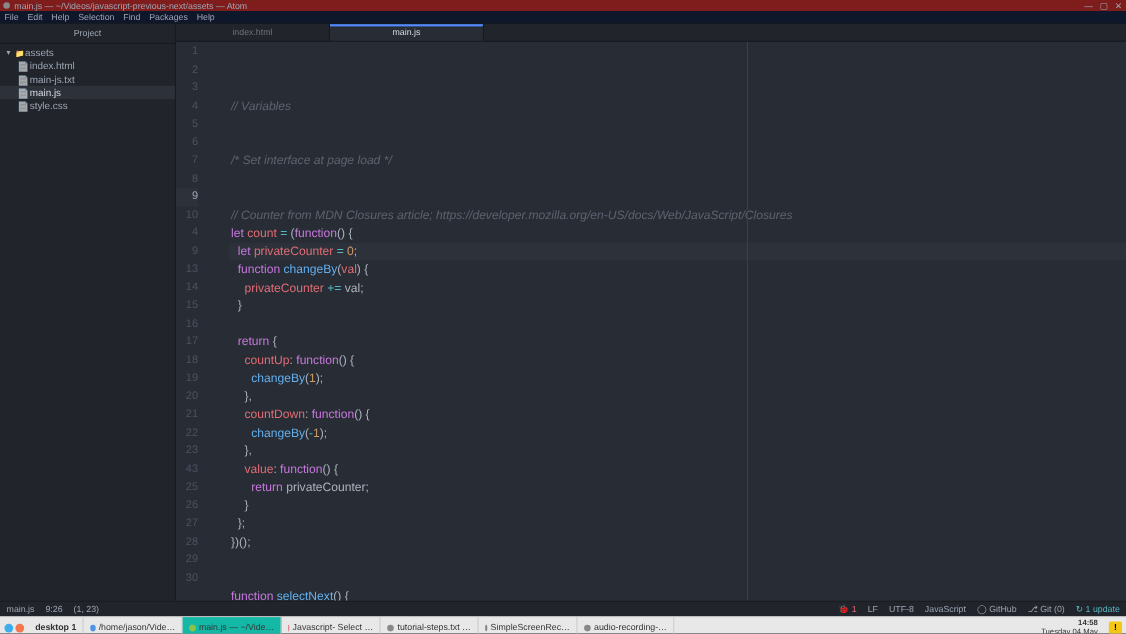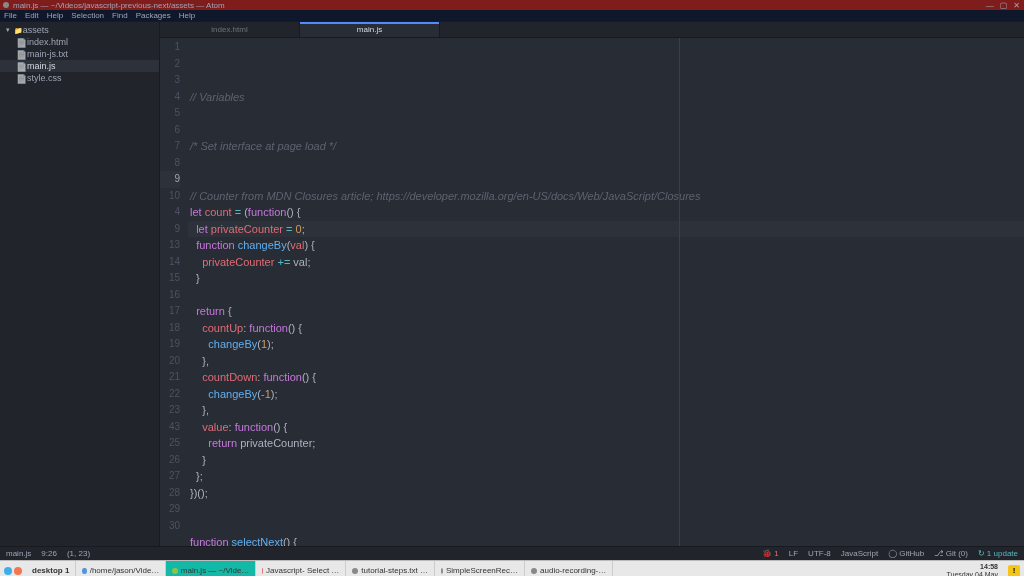--- a/index.html
+++ b/index.html
@@ -29,21 +29,21 @@
 .tabs { height:16px; background:#21252b; display:flex; border-bottom:1px solid #181a1f;}
 .tab { width:140px; display:flex; align-items:center; justify-content:center; font-size:8px; color:#6b727d; border-right:1px solid #181a1f; cursor:pointer; position:relative;}
 .tab.active { background:#282c34; color:#d7dae0; }
 .tab.active::after{ content:""; position:absolute; left:0; right:0; top:0; height:1.5px; background:#528bff;}
 
 .code-area { flex:1; display:flex; overflow:hidden; font-family: Menlo, Consolas, monospace; font-size:11px; line-height:16.5px;}
 .gutter { width:28px; text-align:right; color:#4b5363; padding-right:8px; padding-top:1px; user-select:none; background:transparent;}
 .gutter .ln { height:16.5px; font-size:10px;}
 .gutter .ln.cur { background:#2c313a; color:#9da5b4;}
 .code { flex:1; padding-top:1px; white-space:pre; position:relative;}
-.line { height:16.5px; padding-left:2px;}
+.line { height:16.5px; padding-left:2px;margin-left:20px;}
 .line.cur { background:#2c313a; }
 .c-cm { color:#5c6370; font-style:italic;}
 .c-kw { color:#c678dd; }
 .c-fn { color:#61afef; }
 .c-num{ color:#d19a66;}
 .c-var{ color:#e06c75;}
 .c-op { color:#56b6c2;}
 .c-pl { color:#abb2bf;}
 
 .ruler { position:absolute; top:0; bottom:0; left: calc(2px + 80ch); width:1px; background:#3b4048; pointer-events:none;}
@@ -83,20 +83,21 @@
     <span>Help</span>
     <span>Selection</span>
     <span>Find</span>
     <span>Packages</span>
     <span>Help</span>
   </div>
 
 <div class="main">
 
   <div class="sidebar">
+    <div class="proj-header">Project</div>
     <div class="tree">
       <div class="tree-item">
         <span class="chev">▾</span>
         <span class="folder-ic"></span>
         <span>assets</span>
       </div>
       <div id="tree-files">
           <div class="tree-item lvl1">
             <span class="file-ic">📄</span>
             <span>index.html</span>

